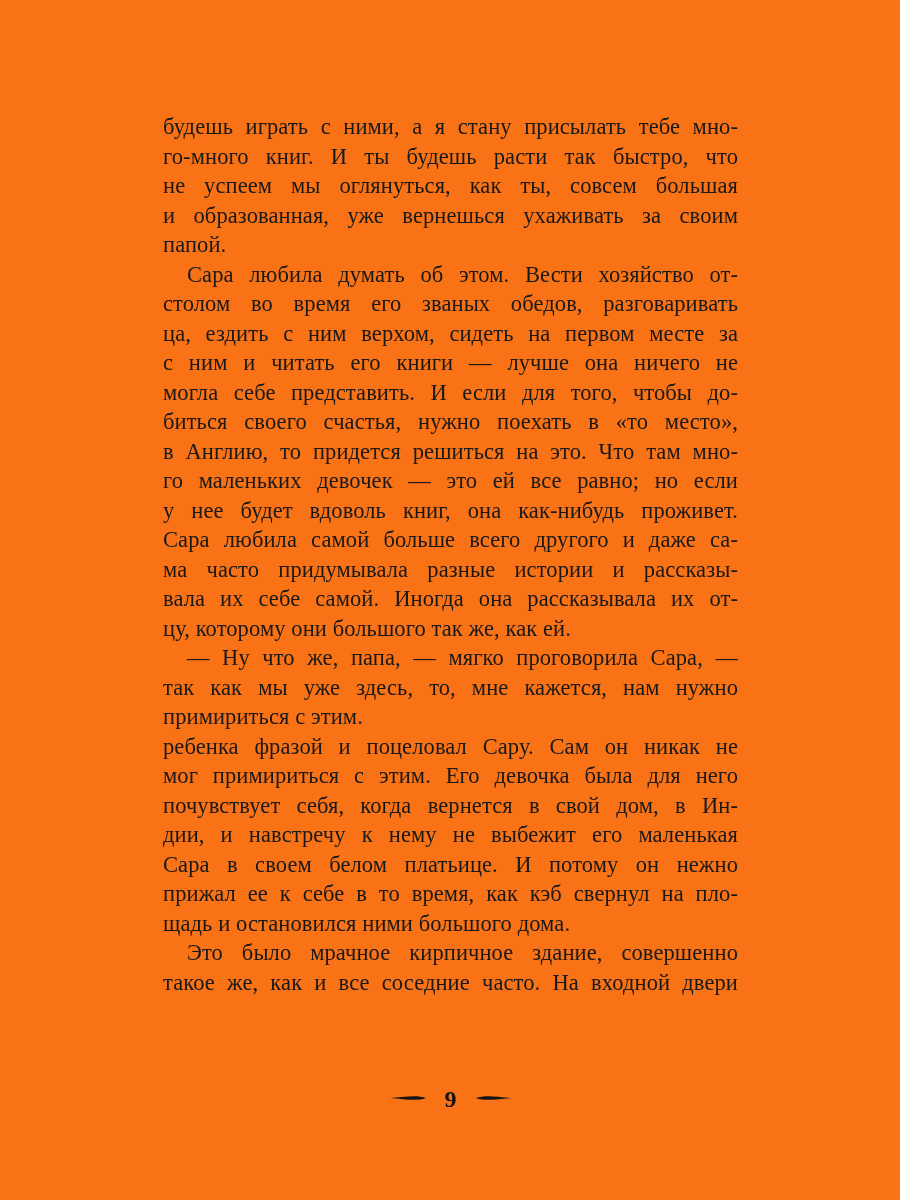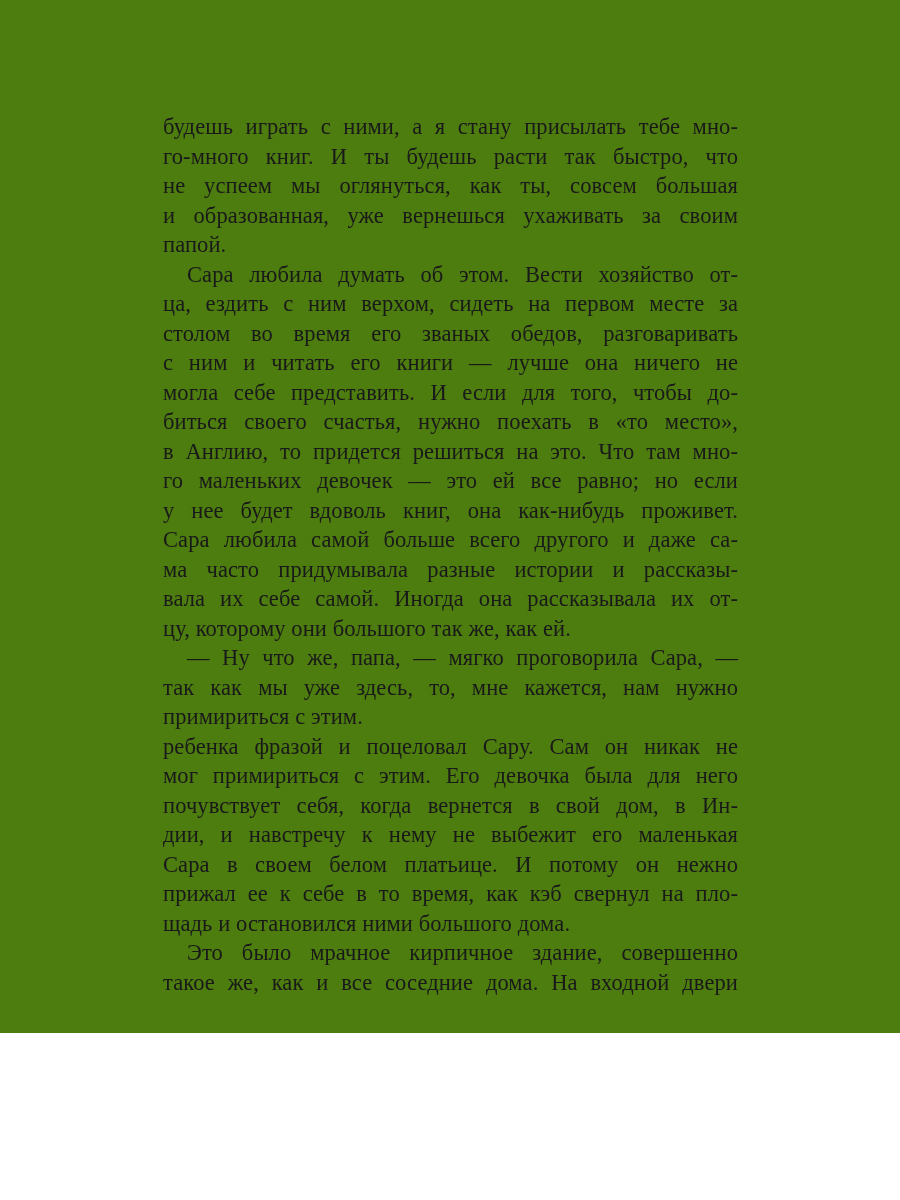--- a/index.html
+++ b/index.html
@@ -3,22 +3,22 @@
 <meta charset="utf-8">
 <style>
   html, body {
     margin: 0;
     padding: 0;
     background: #ffffff;
   }
   .book-page {
     position: relative;
     width: 900px;
-    height: 1033px;
-    background: #4d7c0f;
+    height: 1200px;
+    background: #f97316;
     color: #191919;
     font-family: "Liberation Serif", "DejaVu Serif", serif;
     overflow: hidden;
   }
   .text-block {
     position: absolute;
     left: 163px;
     top: 112px;
     width: 575px;
   }
@@ -74,22 +74,22 @@
   <div class="text-block">
       <div class="paragraph">
         <div class="line">будешь играть с ними, а я стану присылать тебе мно-</div>
         <div class="line">го-много книг. И ты будешь расти так быстро, что</div>
         <div class="line">не успеем мы оглянуться, как ты, совсем большая</div>
         <div class="line">и образованная, уже вернешься ухаживать за своим</div>
         <div class="line last-left">папой.</div>
       </div>
       <div class="paragraph">
         <div class="line first-indent">Сара любила думать об этом. Вести хозяйство от-</div>
+        <div class="line">столом во время его званых обедов, разговаривать</div>
         <div class="line">ца, ездить с ним верхом, сидеть на первом месте за</div>
-        <div class="line">столом во время его званых обедов, разговаривать</div>
         <div class="line">с ним и читать его книги — лучше она ничего не</div>
         <div class="line">могла себе представить. И если для того, чтобы до-</div>
         <div class="line">биться своего счастья, нужно поехать в «то место»,</div>
         <div class="line">в Англию, то придется решиться на это. Что там мно-</div>
         <div class="line">го маленьких девочек — это ей все равно; но если</div>
         <div class="line">у нее будет вдоволь книг, она как-нибудь проживет.</div>
         <div class="line">Сара любила самой больше всего другого и даже са-</div>
         <div class="line">ма часто придумывала разные истории и рассказы-</div>
         <div class="line">вала их себе самой. Иногда она рассказывала их от-</div>
         <div class="line last-left">цу, которому они большого так же, как ей.</div>
@@ -103,21 +103,21 @@
         <div class="line">ребенка фразой и поцеловал Сару. Сам он никак не</div>
         <div class="line">мог примириться с этим. Его девочка была для него</div>
         <div class="line">почувствует себя, когда вернется в свой дом, в Ин-</div>
         <div class="line">дии, и навстречу к нему не выбежит его маленькая</div>
         <div class="line">Сара в своем белом платьице. И потому он нежно</div>
         <div class="line">прижал ее к себе в то время, как кэб свернул на пло-</div>
         <div class="line last-left">щадь и остановился ними большого дома.</div>
       </div>
       <div class="paragraph">
         <div class="line first-indent">Это было мрачное кирпичное здание, совершенно</div>
-        <div class="line">такое же, как и все соседние дома. На входной двери</div>
+        <div class="line">такое же, как и все соседние часто. На входной двери</div>
       </div>
     </div>
 
   <div class="footer">
     <svg class="ornament" viewBox="0 0 36 10" xmlns="http://www.w3.org/2000/svg" aria-hidden="true">
       <path d="M0,5 C14,3.9 27,1.4 36,5 C27,8.6 14,6.1 0,5 Z" fill="#141414"></path>
     </svg>
     <div class="page-number">9</div>
     <svg class="ornament right" viewBox="0 0 36 10" xmlns="http://www.w3.org/2000/svg" aria-hidden="true">
       <path d="M0,5 C14,3.9 27,1.4 36,5 C27,8.6 14,6.1 0,5 Z" fill="#141414"></path>

